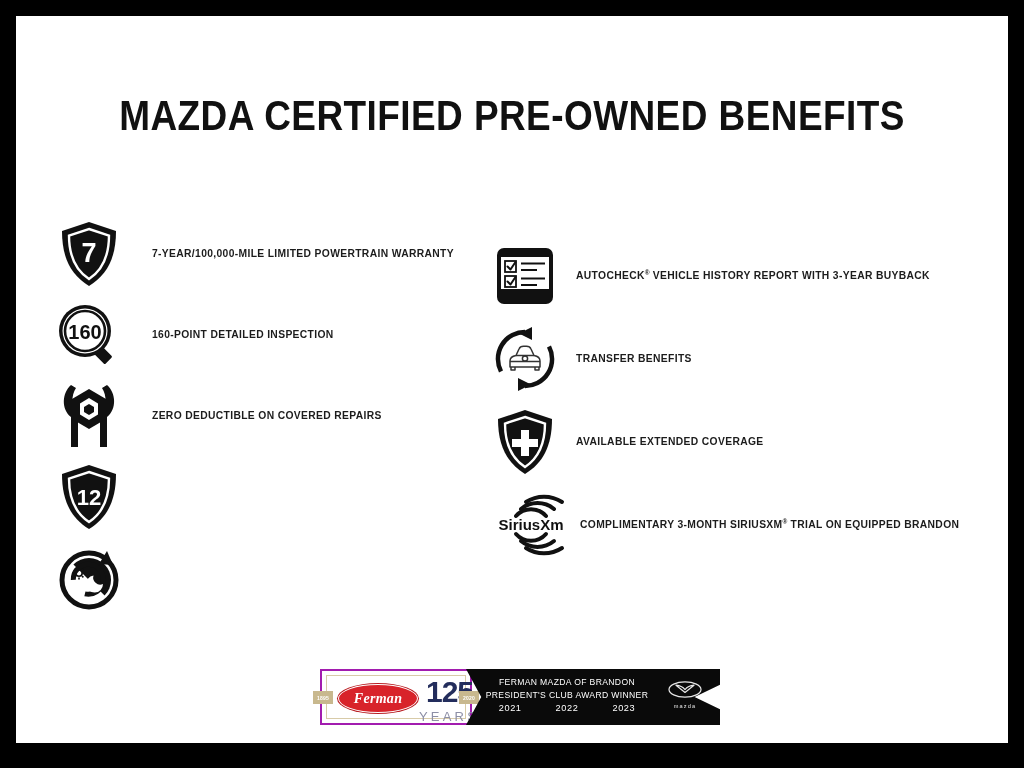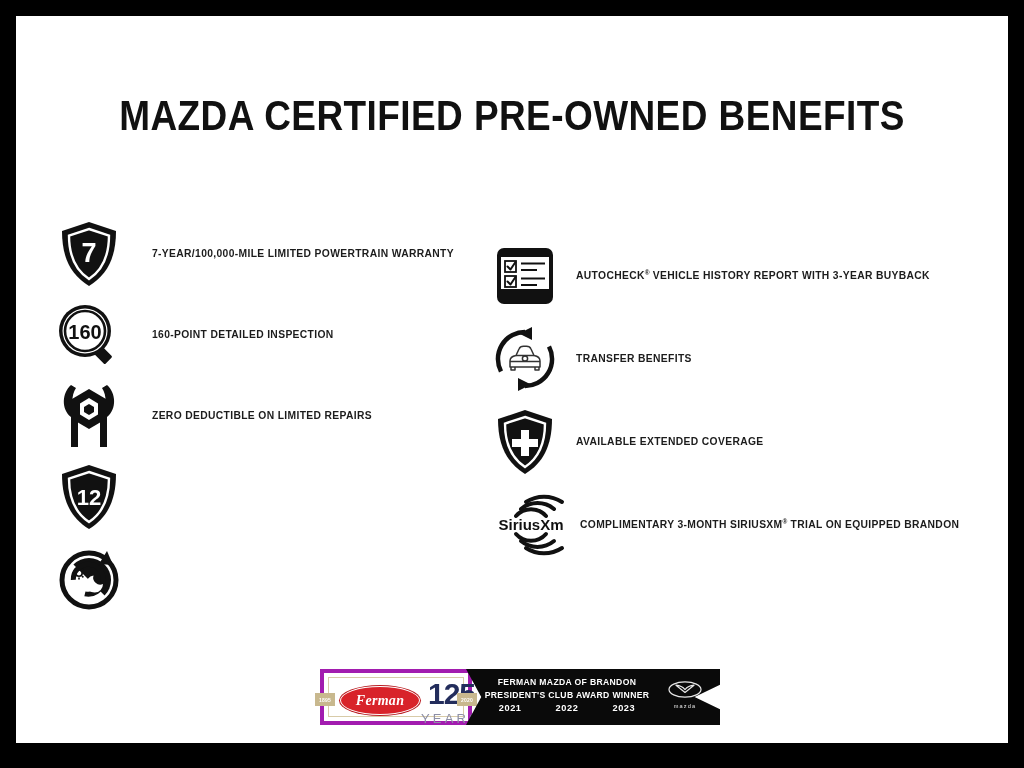--- a/index.html
+++ b/index.html
@@ -104,21 +104,21 @@
     height: 56px;
   }
   
   #ferman-logo {
     position: absolute;
     left: 0;
     top: 0;
     width: 152px;
     height: 56px;
     background: #ffffff;
-    border: 4px solid #a21caf;
+    border: 2px solid #a21caf;
     box-sizing: border-box;
   }
   #ferman-inner {
     position: absolute;
     left: 4px;
     top: 4px;
     right: 4px;
     bottom: 4px;
     border: 1px solid #d8cba8;
     box-sizing: border-box;
@@ -197,21 +197,21 @@
   }
   #award-text {
     position: absolute;
     left: 16px;
     top: 7px;
     width: 170px;
     text-align: center;
     color: #ffffff;
     font-family: "Liberation Sans", sans-serif;
     font-size: 8.6px;
-    font-weight: bold;
+    font-weight: normal;
     letter-spacing: 0.35px;
     line-height: 12.6px;
   }
   #award-years {
     margin-top: 1px;
     display: flex;
     justify-content: center;
     gap: 34px;
     font-size: 9.2px;
     letter-spacing: 0.6px;
@@ -268,21 +268,21 @@
       <div class="benefit-row">
         <div class="benefit-icon">
           <svg width="62" height="70" viewBox="0 0 62 70">
             <path d="M13 4 C4 12 3 28 13 36 L13 66 L20 66 L20 34 C13 27 13 14 18 7 Z" fill="#111"></path>
             <path d="M49 4 C58 12 59 28 49 36 L49 66 L42 66 L42 34 C49 27 49 14 44 7 Z" fill="#111"></path>
             <path d="M31 8 L48 18 L48 38 L31 48 L14 38 L14 18 Z" fill="#111"></path>
             <path d="M31 17 L40 22.5 L40 33.5 L31 39 L22 33.5 L22 22.5 Z" fill="#fff"></path>
             <path d="M31 23 L36 26 L36 31 L31 34 L26 31 L26 26 Z" fill="#111"></path>
           </svg>
         </div>
-        <div class="benefit-label">ZERO DEDUCTIBLE ON LIMITED REPAIRS</div>
+        <div class="benefit-label">ZERO DEDUCTIBLE ON COVERED REPAIRS</div>
       </div>
 
       <div class="benefit-row">
         <div class="benefit-icon">
           <svg width="62" height="68" viewBox="0 0 62 68">
             <path d="M31 2 L58 11 C58 38 49 55 31 66 C13 55 4 38 4 11 Z" fill="#111"></path>
             <path d="M31 9 L51 15.5 C51 37 44 50.5 31 59 C18 50.5 11 37 11 15.5 Z" fill="none" stroke="#fff" stroke-width="2.4"></path>
             <text x="31" y="42" text-anchor="middle" fill="#fff" font-family="Liberation Sans, sans-serif" font-size="22" font-weight="bold">12</text>
           </svg>
         </div>

